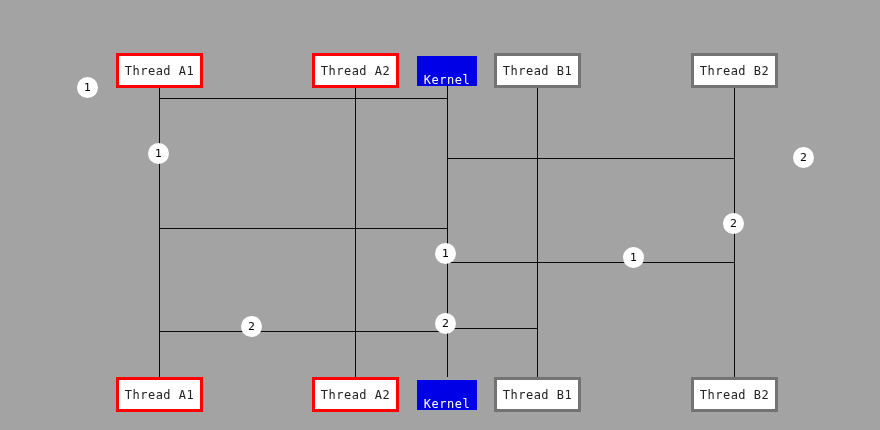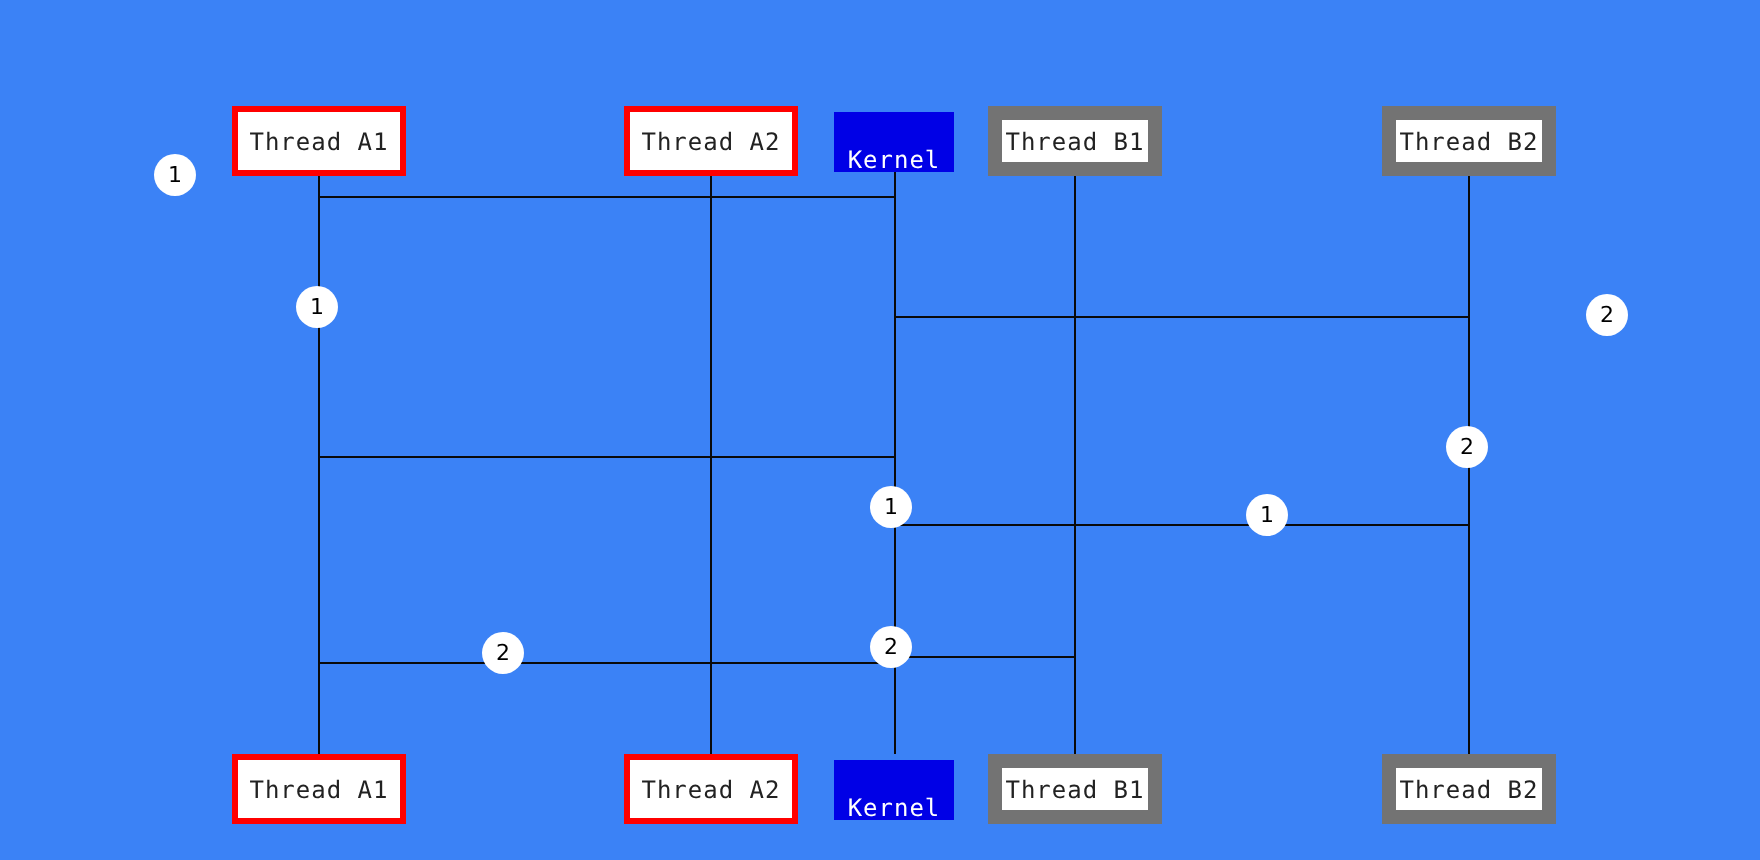--- a/index.html
+++ b/index.html
@@ -4,21 +4,21 @@
 <style>
   html, body {
     margin: 0;
     padding: 0;
     background: #000000;
   }
   #canvas {
     position: relative;
     width: 880px;
     height: 430px;
-    background: #3b82f6;
+    background: #a3a3a3;
     overflow: hidden;
     font-family: "DejaVu Sans Mono", "Liberation Mono", monospace;
   }
 
   
   .lifeline-box {
     position: absolute;
     box-sizing: border-box;
     display: flex;
     align-items: center;
@@ -28,21 +28,21 @@
     letter-spacing: 0.5px;
     white-space: nowrap;
     line-height: 1;
   }
   .lifeline-box.red {
     border: 3px solid #ff0000;
     background: #ffffff;
     color: #222222;
   }
   .lifeline-box.blue {
-    border: 7px solid #737373;
+    border: 3px solid #737373;
     background: #ffffff;
     color: #222222;
   }
   .lifeline-box.solidblue {
     border: 0;
     background: #0000e6;
     color: #ffffff;
     align-items: flex-end;
   }
 

